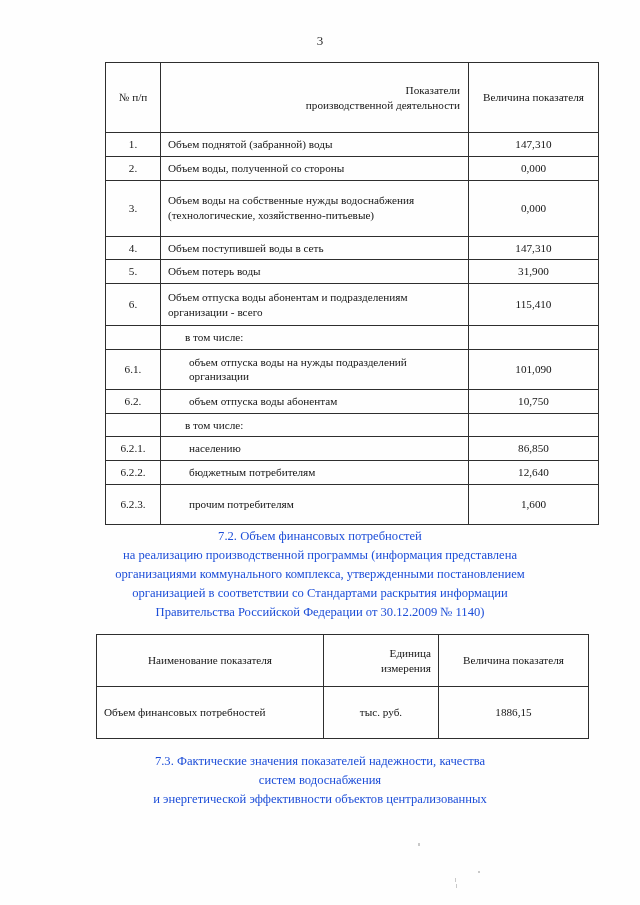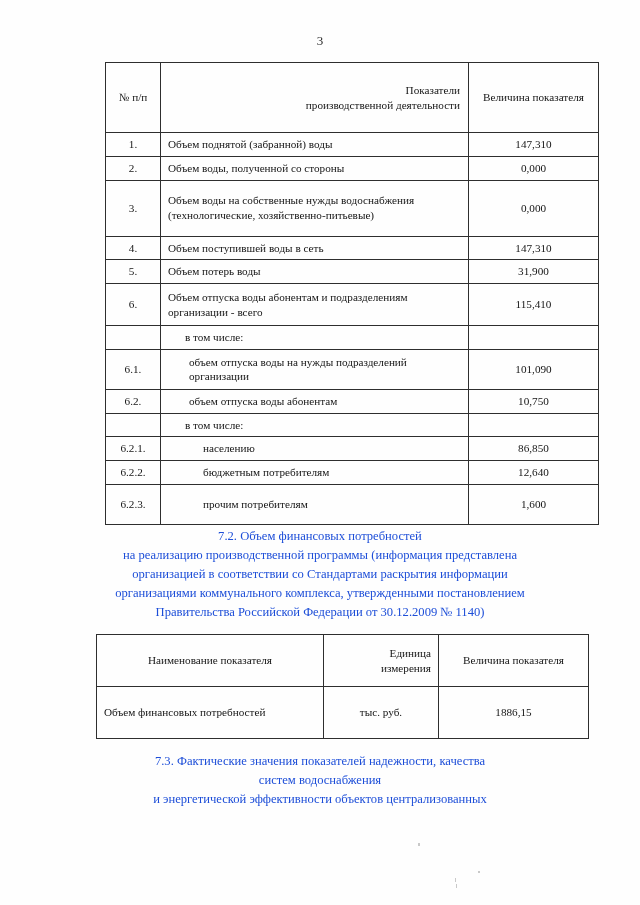--- a/index.html
+++ b/index.html
@@ -75,21 +75,21 @@
     padding: 6px 8px;
   }
   .table-1 td.sub-label {
     text-align: left;
     padding-left: 24px;
   }
   .table-1 td.indent {
     padding-left: 28px;
   }
   .table-1 td.indent2 {
-    padding-left: 42px;
+    padding-left: 28px;
   }
   .hdr-line { display: block; text-align: right; }
 
   
   .table-2 {
     position: absolute;
     left: 96px;
     top: 634px;
     width: 492px;
   }
@@ -230,22 +230,22 @@
         <td class="num">6.2.3.</td>
         <td class="name indent2">прочим потребителям</td>
         <td class="val">1,600</td>
       </tr>
     </tbody>
   </table>
 
   <div class="para para-72">
     <span class="line">7.2. Объем финансовых потребностей</span>
     <span class="line">на  реализацию производственной программы (информация представлена</span>
+    <span class="line">организациями коммунального комплекса, утвержденными постановлением</span>
     <span class="line">организацией в соответствии со Стандартами раскрытия информации</span>
-    <span class="line">организациями коммунального комплекса, утвержденными постановлением</span>
     <span class="line">Правительства Российской Федерации от 30.12.2009 № 1140)</span>
   </div>
 
   <table class="doc-table table-2">
     <colgroup>
       <col class="c-name">
         <col class="c-unit">
         <col class="c-val">
     </colgroup>
     <tbody>

